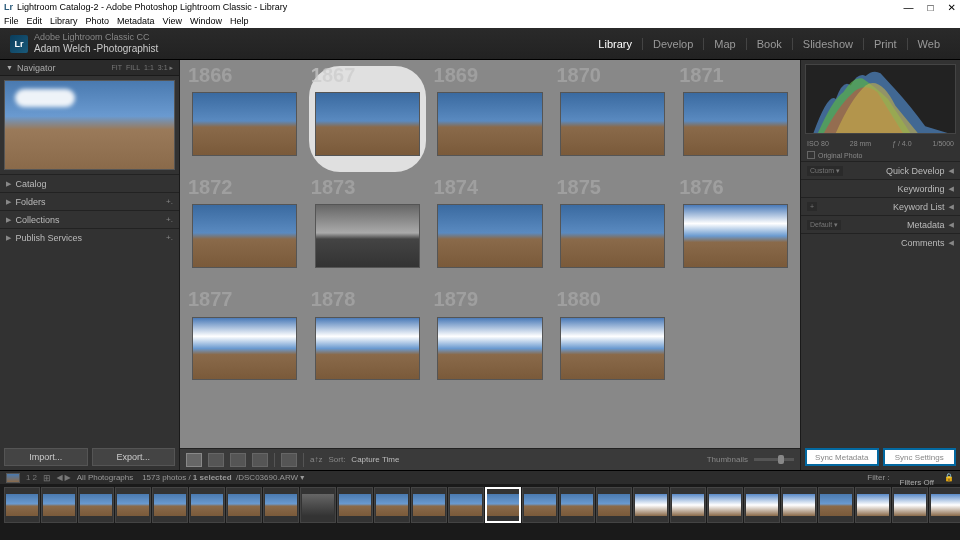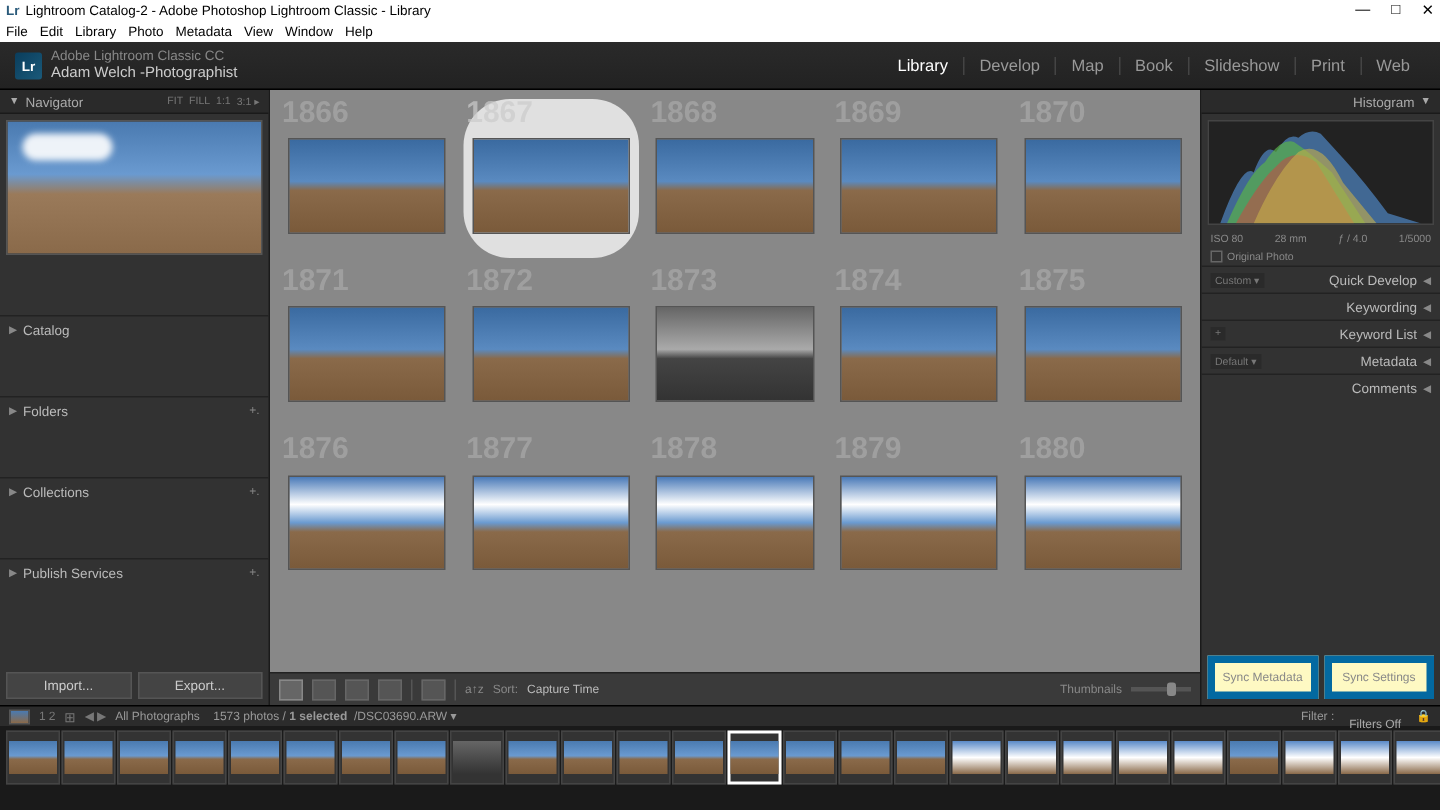--- a/index.html
+++ b/index.html
@@ -23,21 +23,21 @@
 
 .main { display: flex; height: 410px; background: #343434; }
 
 .leftpanel { width: 180px; background: #323232; display: flex; flex-direction: column; border-right: 1px solid #1a1a1a; }
 .phead { height: 16px; background: #2a2a2a; display: flex; align-items: center; padding: 0 6px; font-size: 9px; color: #aaa; border-bottom: 1px solid #1a1a1a; }
 .phead .tri { margin-right: 4px; font-size: 7px; }
 .phead .opts { margin-left: auto; display: flex; gap: 4px; font-size: 7px; color: #777; }
 .preview { margin: 4px; height: 90px; background: linear-gradient(to bottom, #4a7ab0 0%, #6a9ad0 40%, #9a7a5a 55%, #8a6a4a 100%); border: 1px solid #555; position: relative; }
 .preview::before { content:""; position:absolute; top:8px; left:10px; width:60px; height:18px; background:#fff; border-radius:20px; filter:blur(2px); opacity:0.9; }
 
-.sec { height: 18px; display: flex; align-items: center; padding: 0 6px; font-size: 9px; color: #bbb; border-top: 1px solid #222; cursor: pointer; margin-top: 36px; }
+.sec { height: 18px; display: flex; align-items: center; padding: 0 6px; font-size: 9px; color: #bbb; border-top: 1px solid #222; cursor: pointer; }
 .sec .tri { margin-right: 4px; font-size: 7px; color: #888; }
 .sec .plus { margin-left: auto; color: #888; font-size: 8px; }
 
 .leftspacer { flex: 1; }
 .impexp { display: flex; gap: 4px; padding: 4px; }
 .impexp button { flex: 1; height: 18px; background: #444; border: 1px solid #555; color: #ccc; font-size: 9px; cursor: pointer; }
 
 .gridarea { flex: 1; background: #888; overflow: hidden; position: relative; display: flex; flex-direction: column; }
 .gridscroll { flex: 1; padding: 6px; overflow: hidden; }
 .grid { display: grid; grid-template-columns: repeat(5, 1fr); gap: 6px; }
@@ -64,21 +64,21 @@
 .rphead { height: 16px; display: flex; align-items: center; justify-content: flex-end; padding: 0 6px; font-size: 9px; color: #aaa; background: #2a2a2a; border-bottom: 1px solid #1a1a1a; }
 .rphead .tri { margin-left: 4px; font-size: 7px; }
 .histo { height: 70px; margin: 4px; background: #222; position: relative; border: 1px solid #444; overflow: hidden; }
 .histo svg { width: 100%; height: 100%; }
 .histoinfo { display: flex; justify-content: space-between; padding: 2px 6px; font-size: 7px; color: #888; }
 .origphoto { display: flex; align-items: center; padding: 2px 6px; font-size: 7px; color: #888; gap: 3px; }
 .rsec { height: 18px; display: flex; align-items: center; justify-content: flex-end; padding: 0 6px; font-size: 9px; color: #bbb; border-top: 1px solid #222; cursor: pointer; gap: 4px; }
 .rsec .tri { font-size: 7px; color: #888; }
 .rsec .dd { font-size: 7px; color: #777; background: #2a2a2a; padding: 1px 3px; margin-right: auto; }
 .syncbtns { display: flex; gap: 4px; padding: 4px; margin-top: auto; }
-.syncbtns button { flex: 1; height: 29px; background: #fef9c3; border: 5px solid #0369a1; color: #888; font-size: 8px; cursor: pointer; }
+.syncbtns button { flex: 1; height: 18px; background: #ffffff; border: 2px solid #0369a1; color: #888; font-size: 8px; cursor: pointer; }
 
 .filmstrip-bar { height: 14px; background: #2c2c2c; display: flex; align-items: center; padding: 0 6px; gap: 6px; font-size: 8px; color: #999; border-top: 1px solid #000; }
 .filmstrip-bar .navicon { width: 14px; height: 10px; background: linear-gradient(to bottom, #4a7ab0, #8a6a4a); border: 1px solid #555; }
 .filmstrip-bar .arrows { display: flex; gap: 2px; color: #777; }
 .filmstrip-bar .grid2 { color: #777; font-size: 9px; }
 .filmstrip-bar .path { color: #999; }
 .filmstrip-bar .path .sel { font-weight: bold; }
 .filmstrip-bar .spacer { flex: 1; }
 .filmstrip-bar .filter-dd { color: #aaa; padding: 1px 4px; margin-top: 10px; }
 
@@ -174,24 +174,20 @@
 
   <div class="gridarea">
     <div class="gridscroll">
       <div class="grid" id="grid">
           <div class="cell">
             <span class="idx">1866</span>
             <div class="thumb"></div>
           </div>
           <div class="cell sel">
             <span class="idx">1867</span>
-            <div class="thumb"></div>
-          </div>
-          <div class="cell">
-            <span class="idx">1868</span>
             <div class="thumb"></div>
           </div>
           <div class="cell">
             <span class="idx">1869</span>
             <div class="thumb"></div>
           </div>
           <div class="cell">
             <span class="idx">1870</span>
             <div class="thumb"></div>
           </div>
@@ -248,24 +244,20 @@
       <span style="color:#888">a↑z</span>
       <span class="sort-label">Sort:</span>
       <span class="sort-val">Capture Time</span>
       <span class="spacer"></span>
       <span class="thumbs-label">Thumbnails</span>
       <span class="slider"></span>
     </div>
   </div>
 
   <div class="rightpanel">
-    <div class="rphead">
-      <span>Histogram</span>
-      <span class="tri">▼</span>
-    </div>
     <div class="histo">
       <svg viewBox="0 0 100 50" preserveAspectRatio="none">
         <path d="M5 50 Q15 20 20 25 Q25 10 30 15 Q35 5 40 8 Q45 3 50 6 Q55 12 60 18 Q70 30 80 45 L95 50 Z" fill="#4a7ab0" opacity="0.8"></path>
         <path d="M8 50 Q18 25 25 20 Q32 8 38 10 Q45 15 55 25 L70 50 Z" fill="#5ab04a" opacity="0.7"></path>
         <path d="M12 50 Q22 30 30 22 Q38 12 48 20 L65 50 Z" fill="#b05a4a" opacity="0.7"></path>
         <path d="M20 50 Q30 25 40 15 Q50 8 60 30 L75 50 Z" fill="#c8b04a" opacity="0.6"></path>
       </svg>
     </div>
     <div class="histoinfo">
       <span>ISO 80</span>

